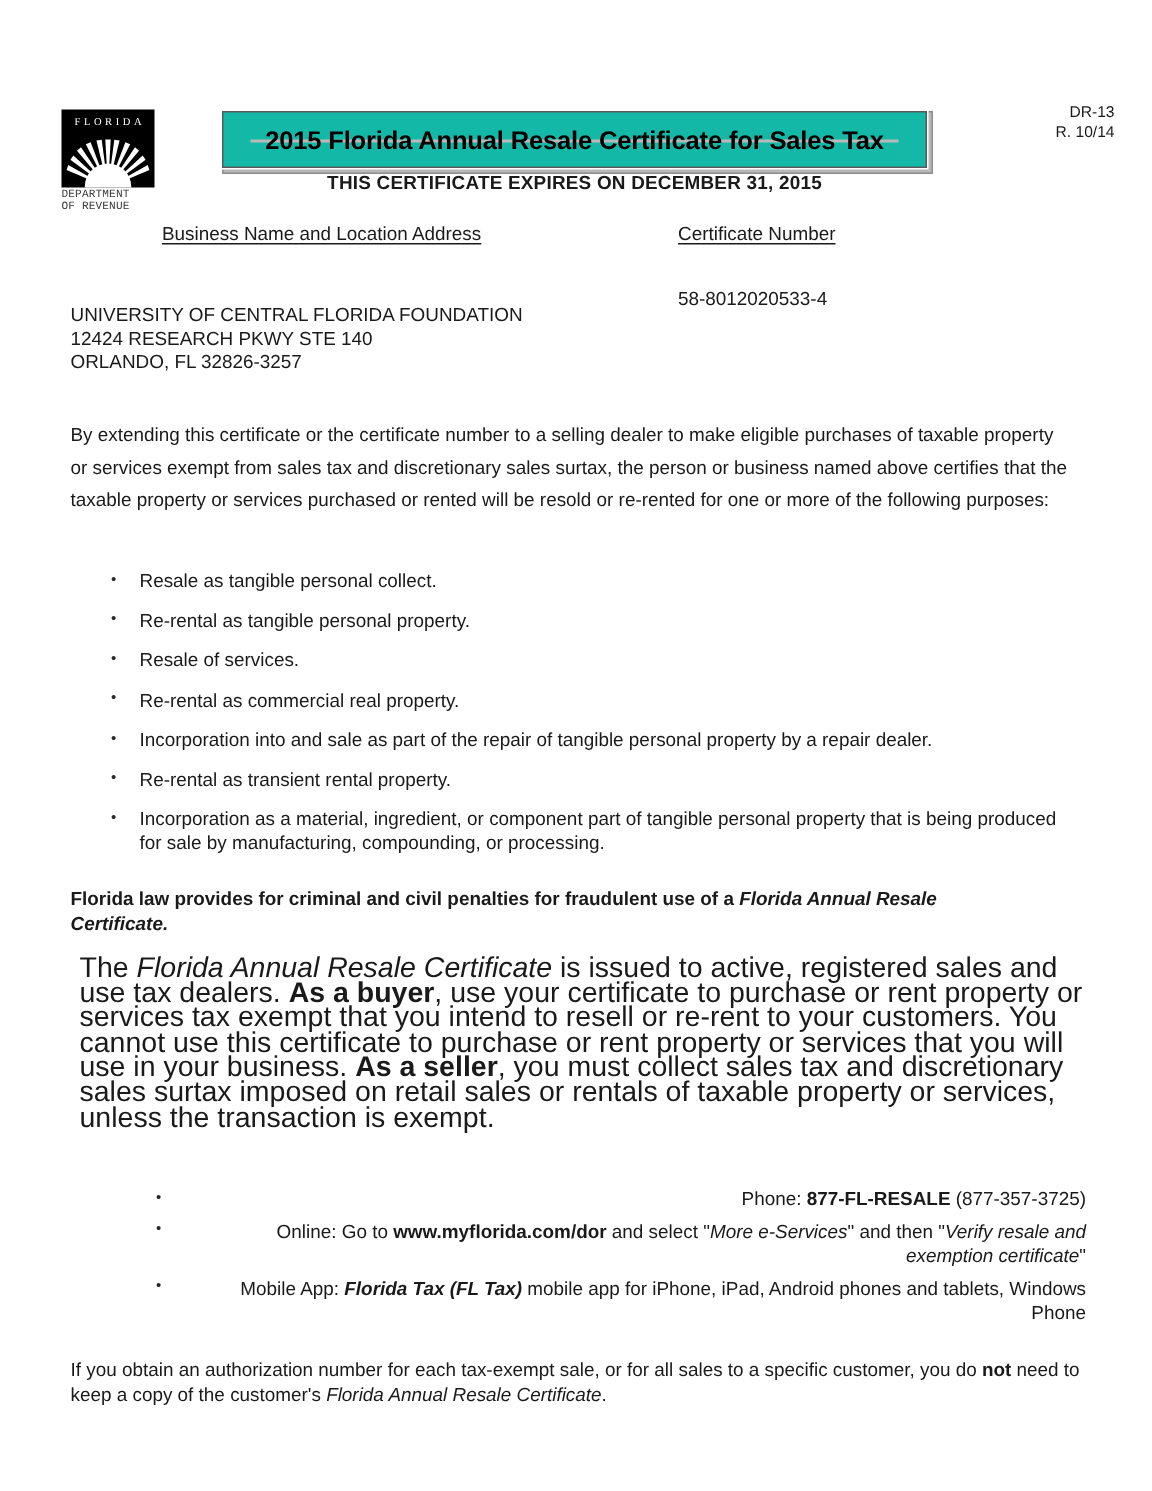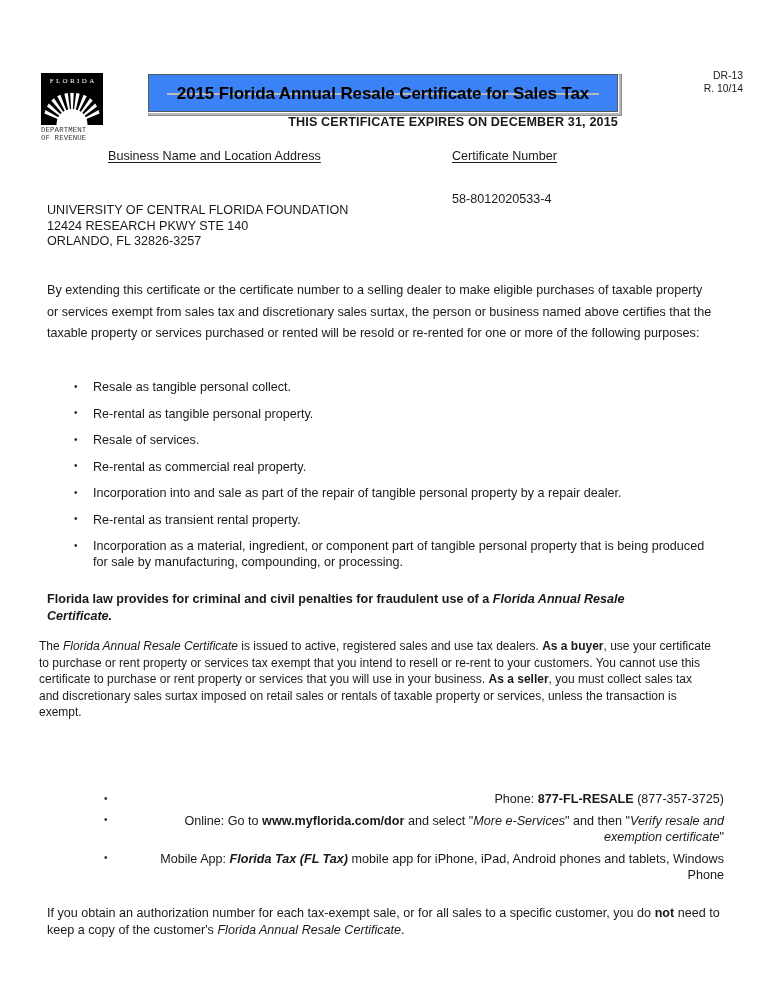--- a/index.html
+++ b/index.html
@@ -76,21 +76,21 @@
     white-space: pre-line;
   }
 
   .title-box {
     position: absolute;
     left: 148px;
     top: 9px;
     width: 470px;
     height: 30px;
     box-sizing: border-box;
-    background: #3b82f6;
+    background: #14b8a6;
     border: 1px solid #58595b;
     box-shadow:
       0 0 0 1px #ffffff,
       2px 2px 0 1px #b8b8b8,
       2px 2px 0 2px #8d8d8d;
     padding: 18px;
   }
   .title-box-inner {
     width: 100%;
     height: 100%;
@@ -106,21 +106,21 @@
     letter-spacing: -0.1px;
     color: #000000;
     white-space: nowrap;
   }
 
   .expires {
     position: absolute;
     left: 148px;
     top: 50px;
     width: 470px;
-    text-align: right;
+    text-align: center;
     font-size: 12.6px;
     font-weight: bold;
     letter-spacing: 0.15px;
     color: #1a1a1a;
   }
 
   .form-id {
     position: absolute;
     right: 25px;
     top: 4px;
@@ -210,24 +210,24 @@
     left: 47px;
     top: 562px;
     width: 640px;
     font-size: 12.6px;
     font-weight: bold;
     line-height: 16.5px;
   }
 
   .issued {
     position: absolute;
-    left: 39px;
+    left: 53px;
     top: 609px;
     width: 672px;
-    font-size: 12px;
+    font-size: 19px;
     line-height: 16.6px;
   }
 
   .verify-head {
     position: absolute;
     left: 74px;
     top: 710px;
     width: 630px;
     font-size: 12.6px;
     line-height: 17px;

